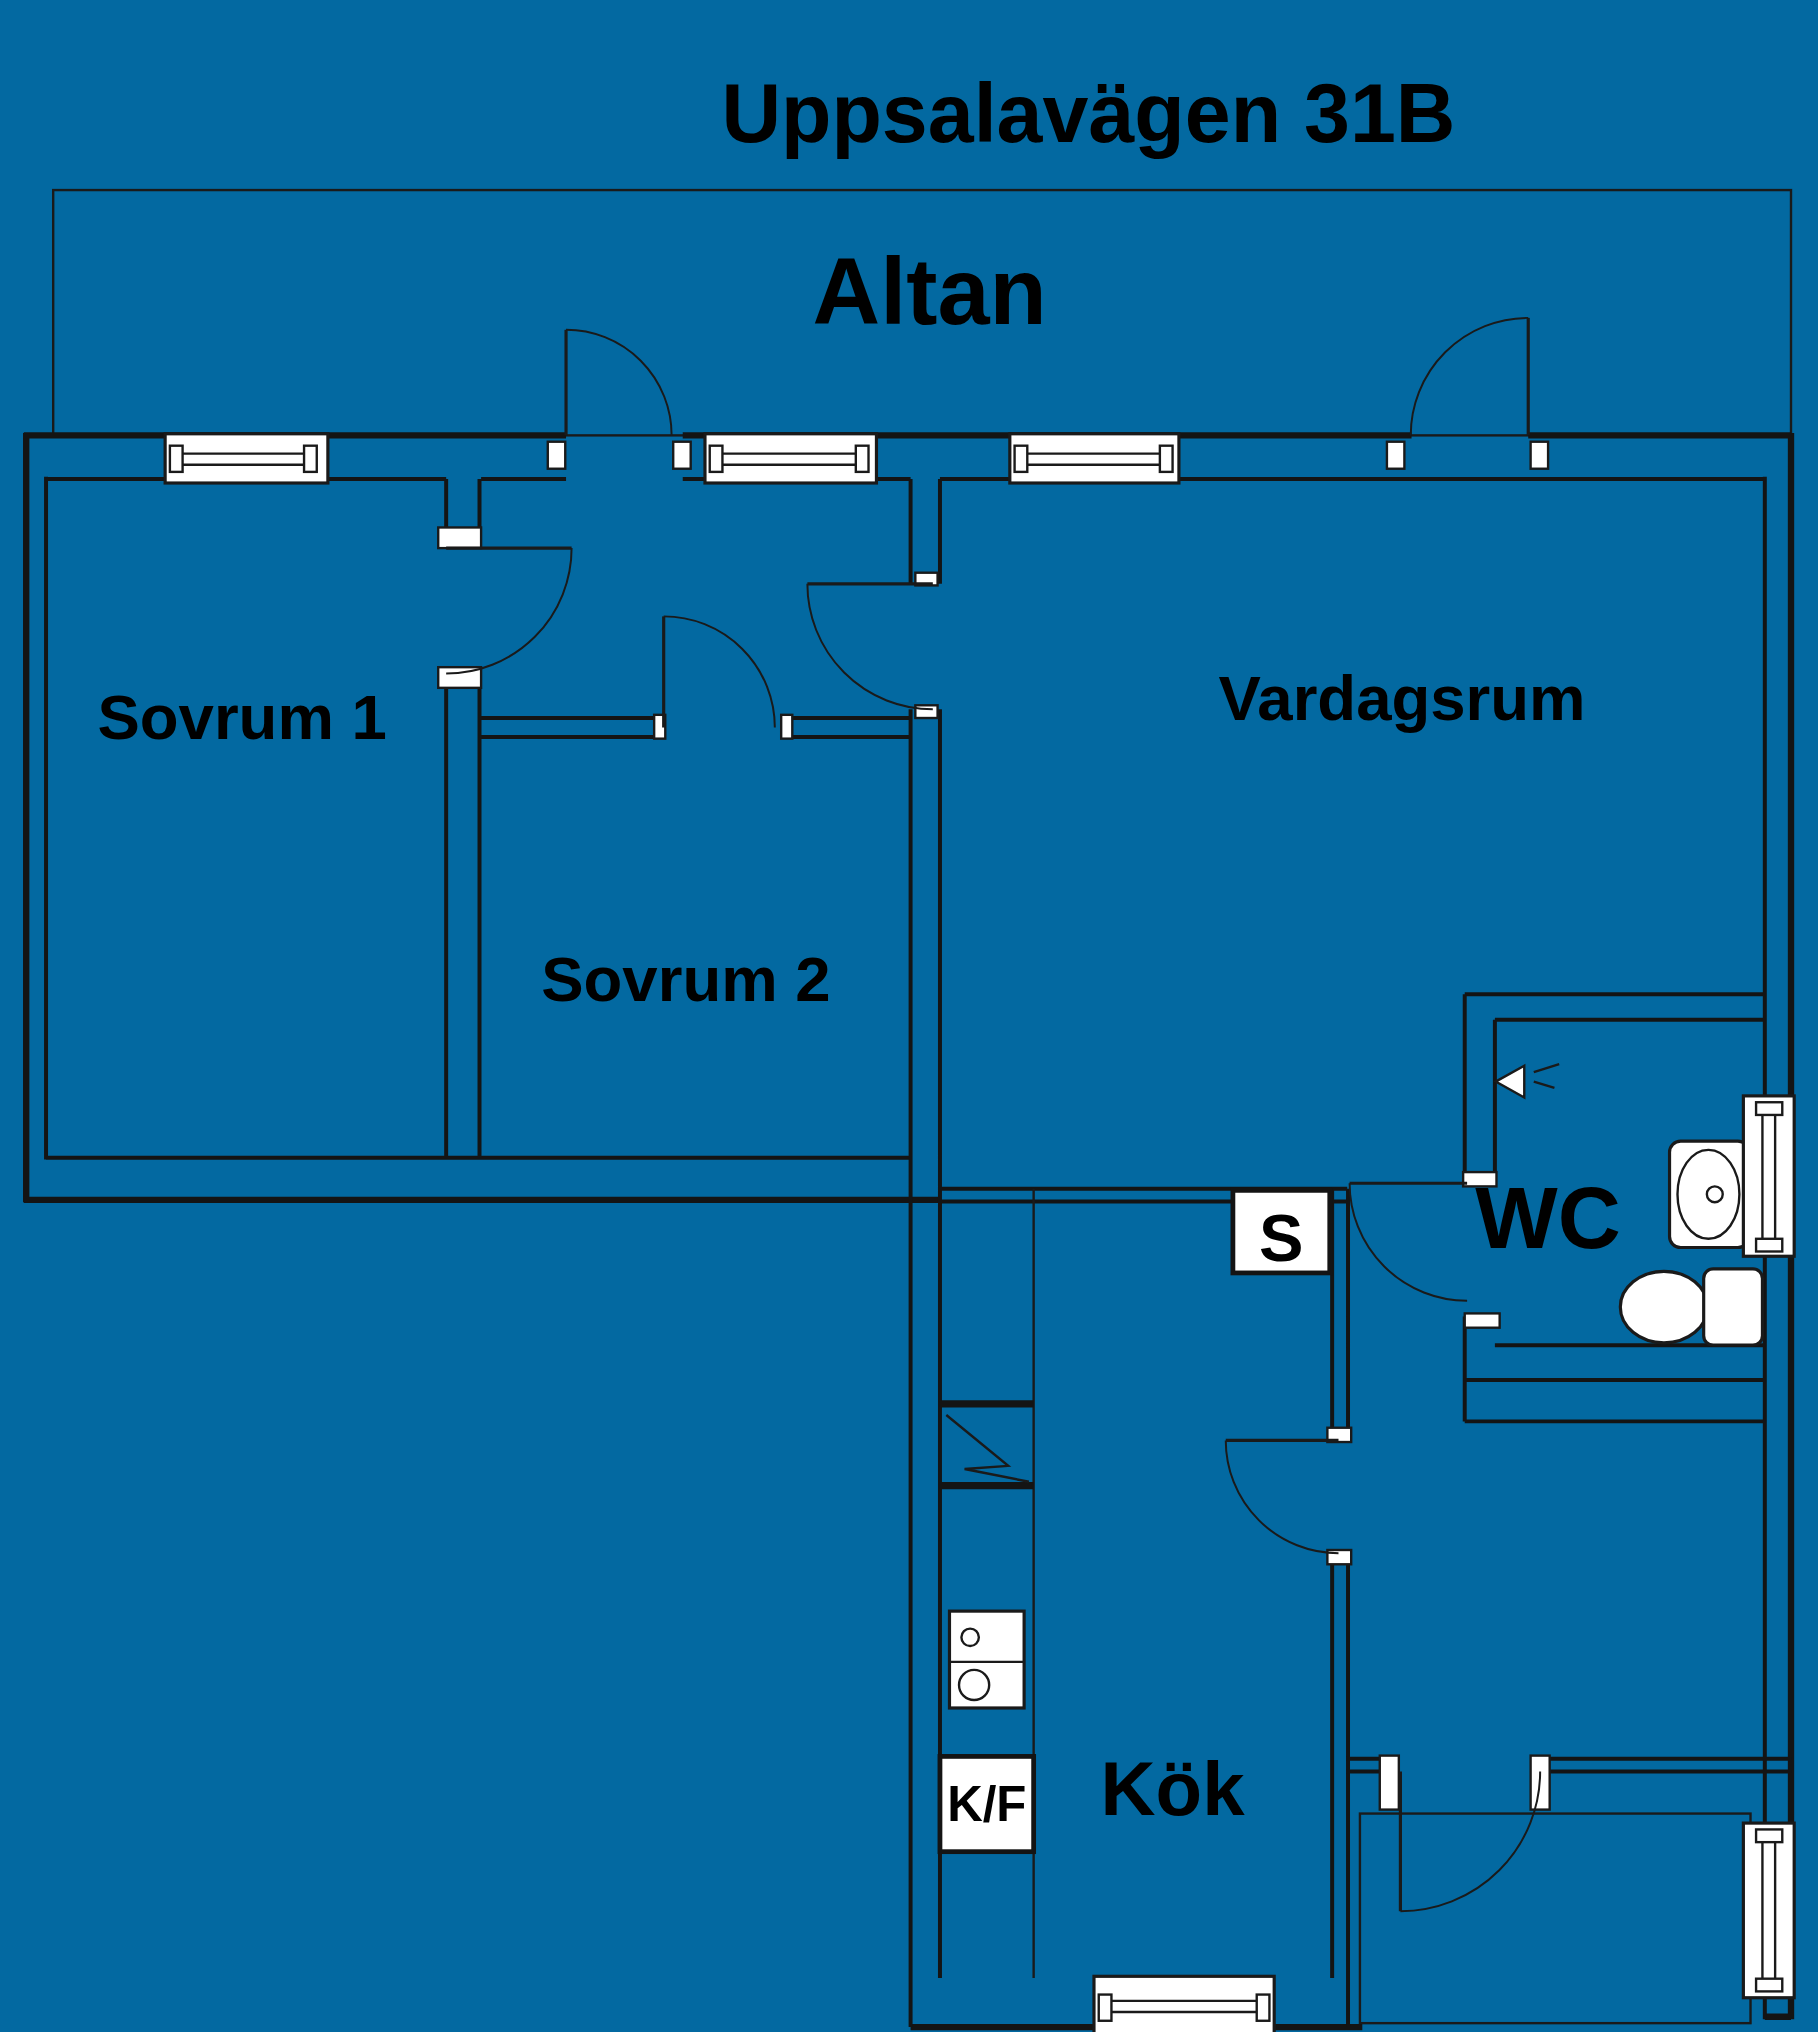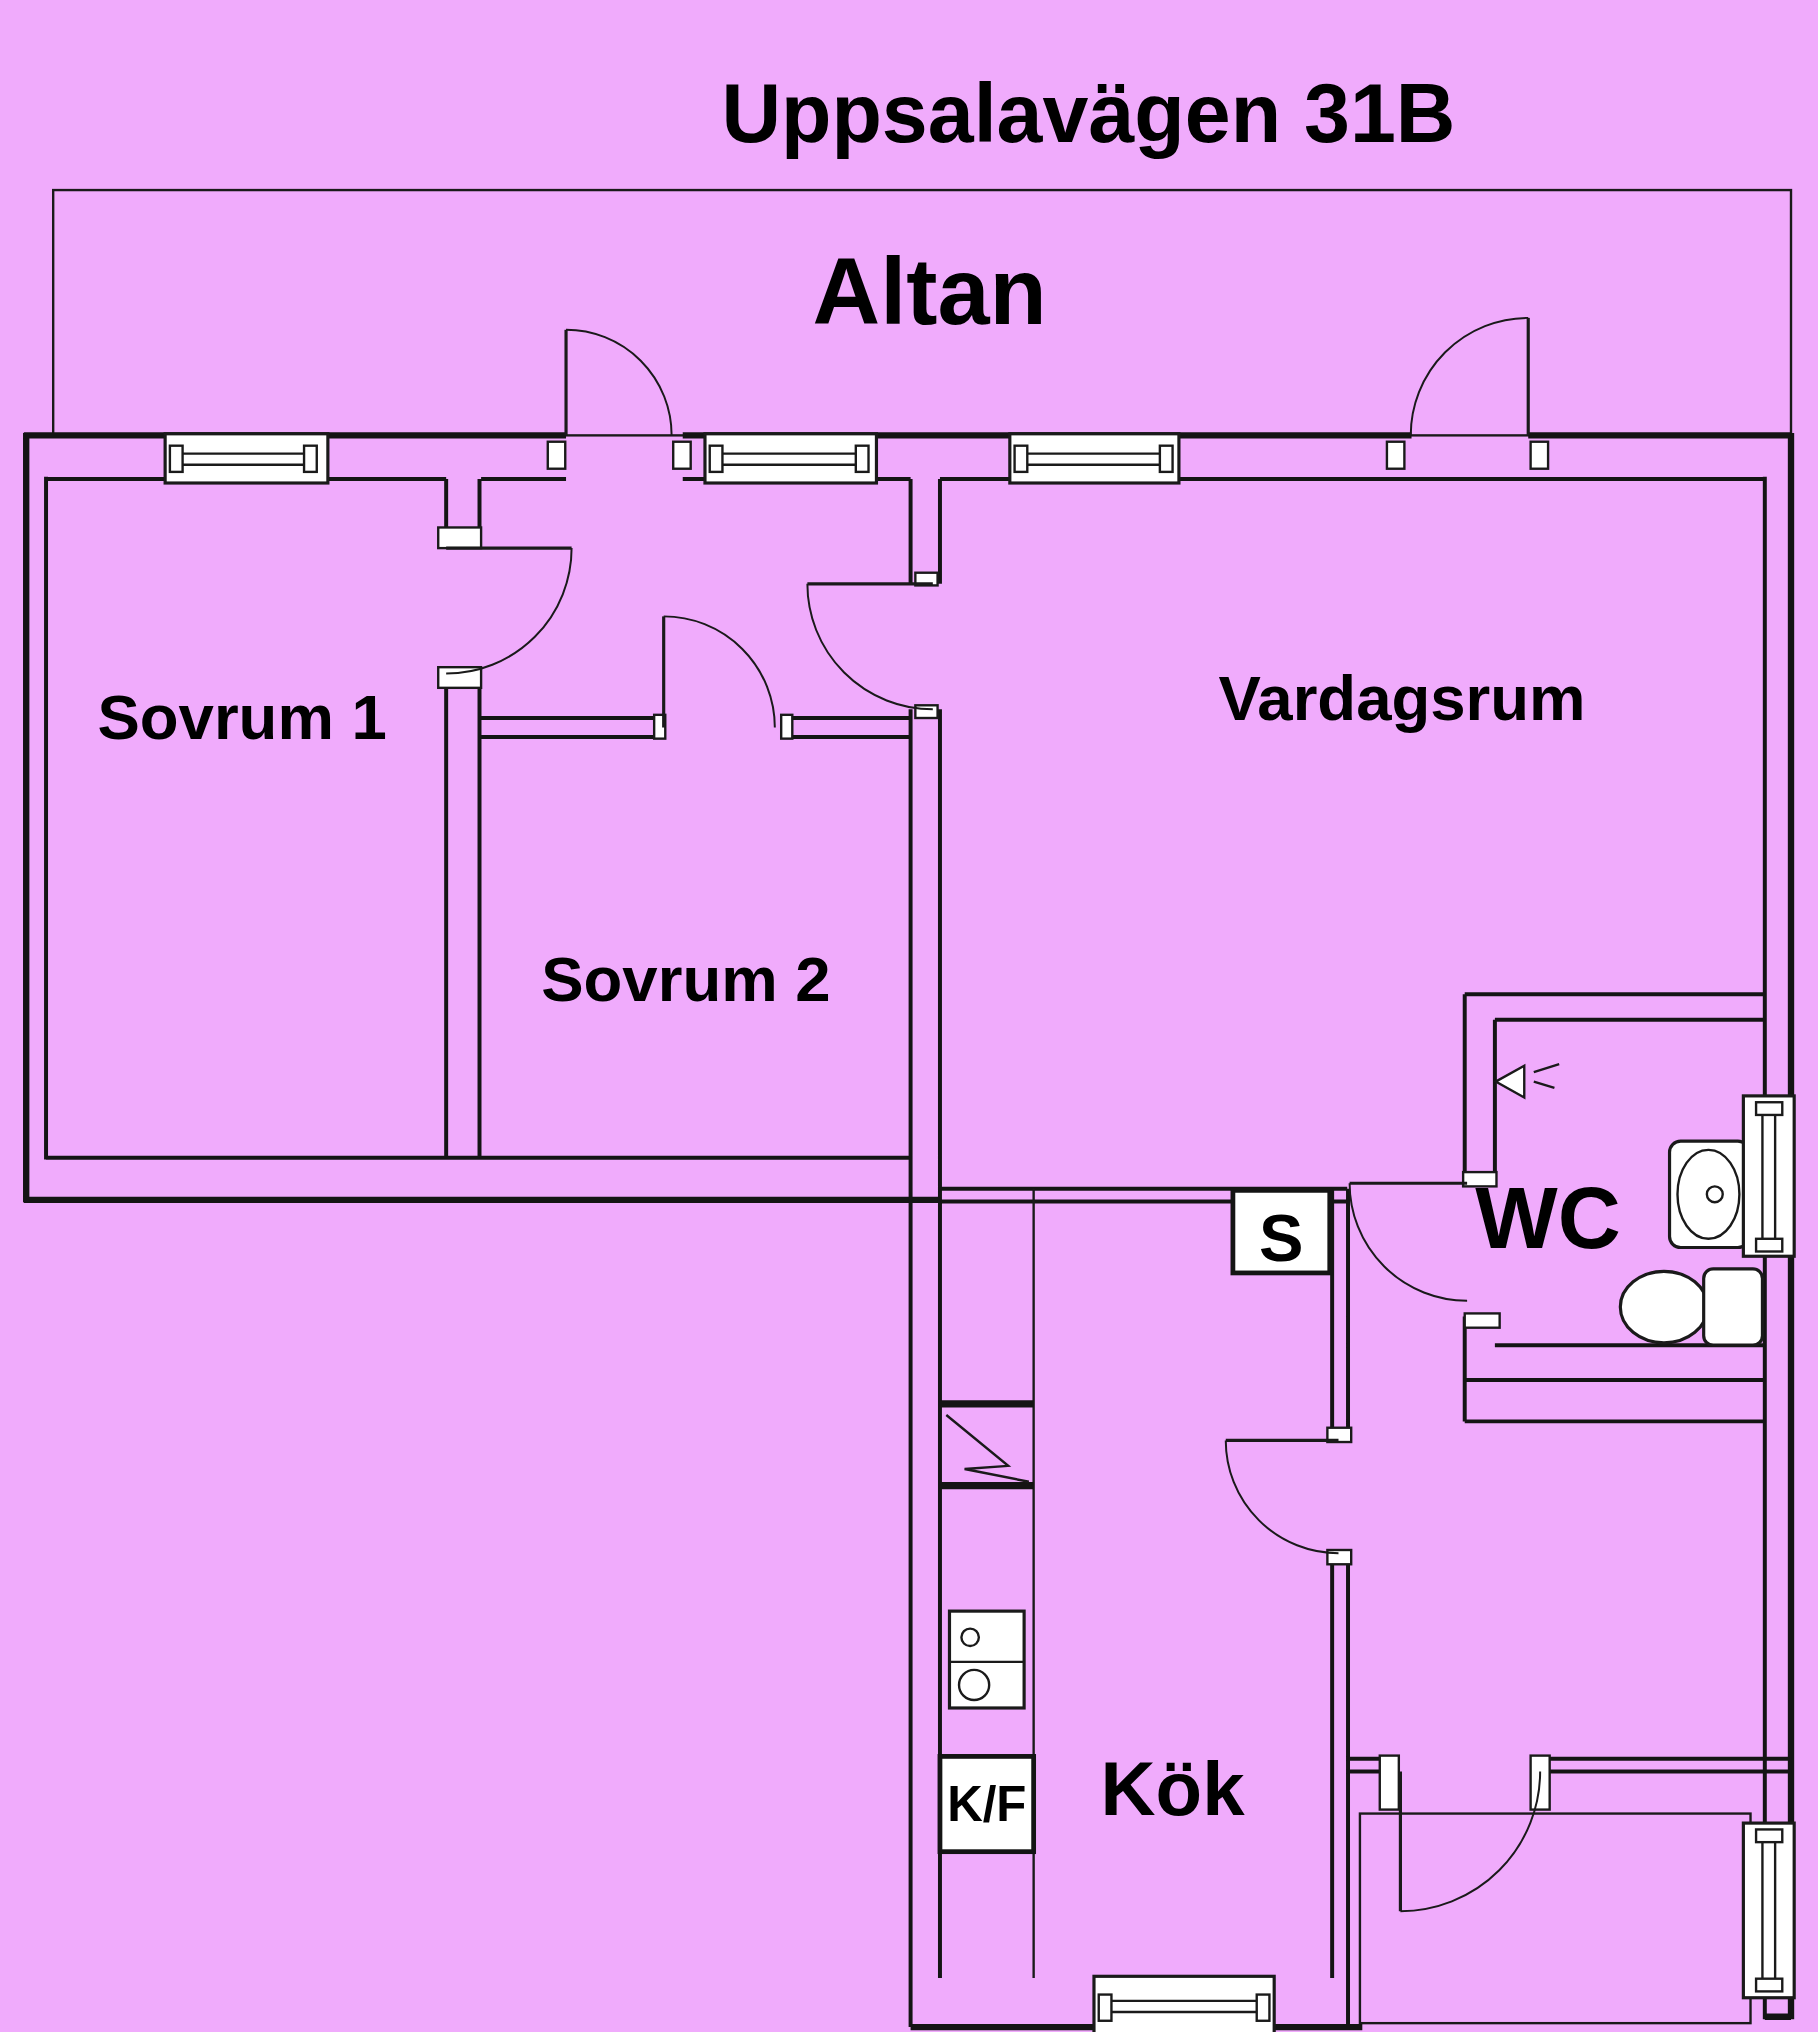--- a/index.html
+++ b/index.html
@@ -1,16 +1,16 @@
 <!DOCTYPE html>
 <html style="font-size:12.7px"><head>
 <meta charset="utf-8">
 <style>
   html,body{margin:0;padding:0;background:#ffffff;}
-  .page{width:1818px;height:2033px;position:relative;background:#f0abfc;overflow:hidden;}
+  .page{width:1818px;height:2033px;position:relative;background:#0369a1;overflow:hidden;}
   svg{display:block;}
   .lbl{font-family:"Liberation Sans",sans-serif;font-weight:700;fill:#000;text-anchor:middle;}
   .wall{fill:none;stroke-linecap:butt;}
   .w7{stroke-width:8;}
   .w5{stroke-width:5;}
   .thin{fill:none;stroke:#1a1a1a;stroke-width:3;}
   .leaf{fill:none;stroke:#1a1a1a;stroke-width:4;}
   .arc{fill:none;stroke:#1a1a1a;stroke-width:2.5;}
   .wbox{fill:#ffffff;stroke:#1a1a1a;stroke-width:4;}
   .cap{fill:#ffffff;stroke:#1a1a1a;stroke-width:3;}

